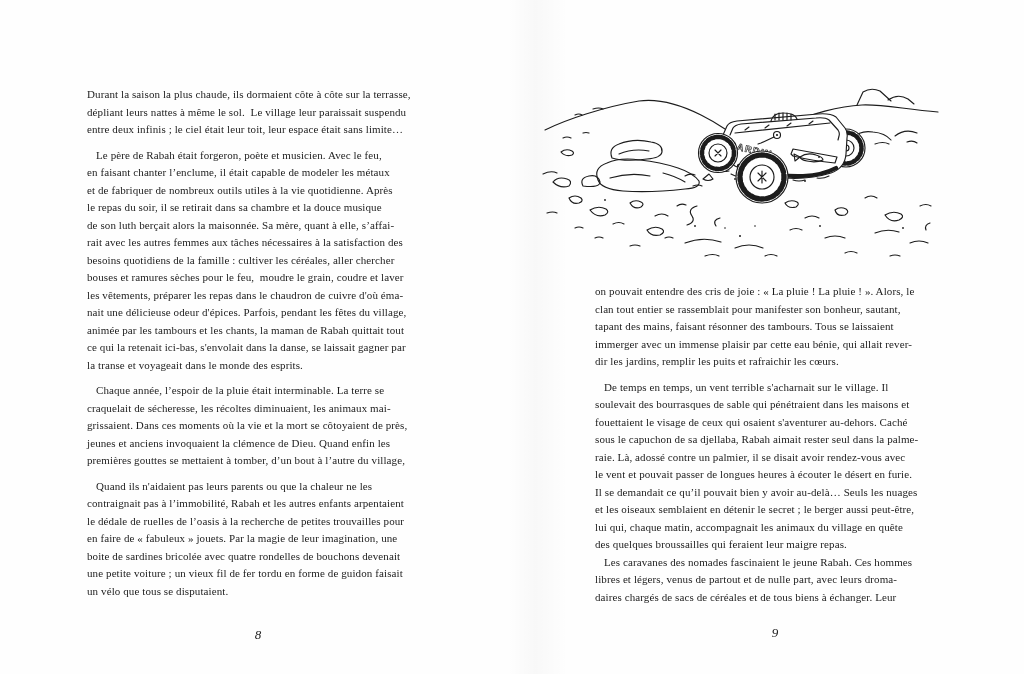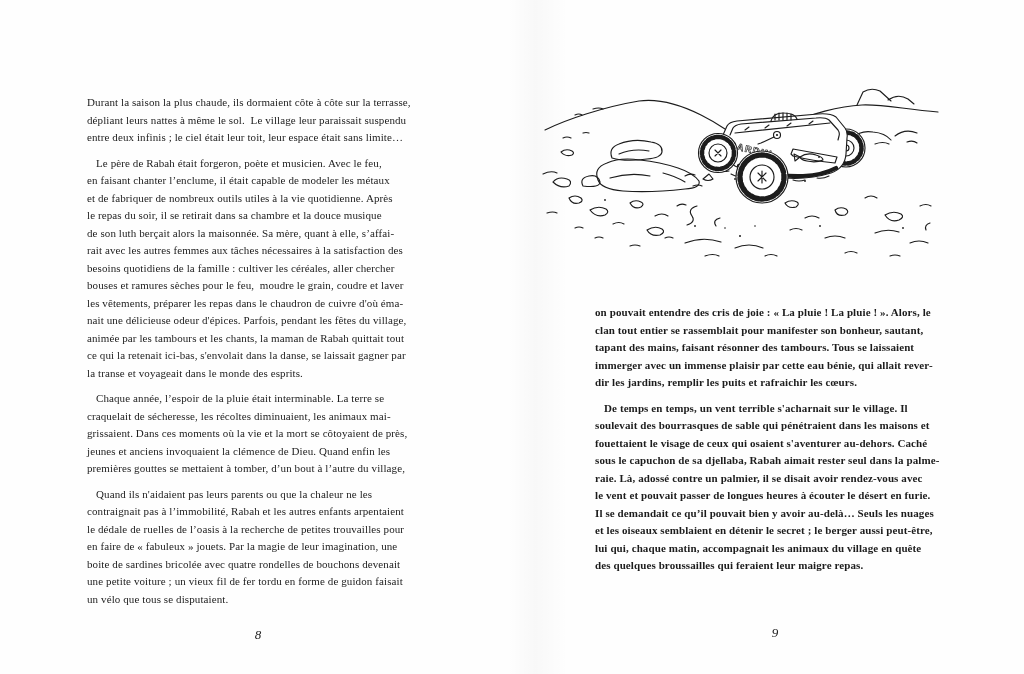--- a/index.html
+++ b/index.html
@@ -16,24 +16,23 @@
     position:absolute;left:508px;top:0;width:60px;height:674px;
     background:linear-gradient(90deg, rgba(0,0,0,0) 0%, rgba(0,0,0,0.025) 45%, rgba(0,0,0,0) 100%);
     pointer-events:none;
   }
   .page-text{
     position:absolute;
     color:#1c1c1c;
     font-size:11px;
     line-height:17.5px;
     letter-spacing:0.1px;
-    margin-top:8px;
   }
   .page-text-left{left:87px;top:86px;width:445px;}
-  .page-text-right{left:595px;top:296px;width:365px;font-weight:bold;}
+  .page-text-right{left:595px;top:283px;width:365px;}
   .para{margin:0;white-space:pre;font-family:"Liberation Serif", serif;}
   .para.gap{margin-top:8px;}
   .para.indent{text-indent:9px;}
   .pagenum{
     position:absolute;
     width:30px;text-align:center;
     font-size:13px;font-style:italic;color:#222;
     font-family:"Liberation Serif", serif;
   }
   .pagenum-left{left:243px;top:627px;}
@@ -203,16 +202,19 @@
     <p class="para gap indent">De temps en temps, un vent terrible s'acharnait sur le village. Il
 soulevait des bourrasques de sable qui pénétraient dans les maisons et
 fouettaient le visage de ceux qui osaient s'aventurer au-dehors. Caché
 sous le capuchon de sa djellaba, Rabah aimait rester seul dans la palme-
 raie. Là, adossé contre un palmier, il se disait avoir rendez-vous avec
 le vent et pouvait passer de longues heures à écouter le désert en furie.
 Il se demandait ce qu’il pouvait bien y avoir au-delà… Seuls les nuages
 et les oiseaux semblaient en détenir le secret ; le berger aussi peut-être,
 lui qui, chaque matin, accompagnait les animaux du village en quête
 des quelques broussailles qui feraient leur maigre repas.</p>
+    <p class="para indent">Les caravanes des nomades fascinaient le jeune Rabah. Ces hommes
+libres et légers, venus de partout et de nulle part, avec leurs droma-
+daires chargés de sacs de céréales et de tous biens à échanger. Leur</p>
   </div>
   <div class="pagenum pagenum-right">9</div>
 
 </div>
 
 </body></html>

